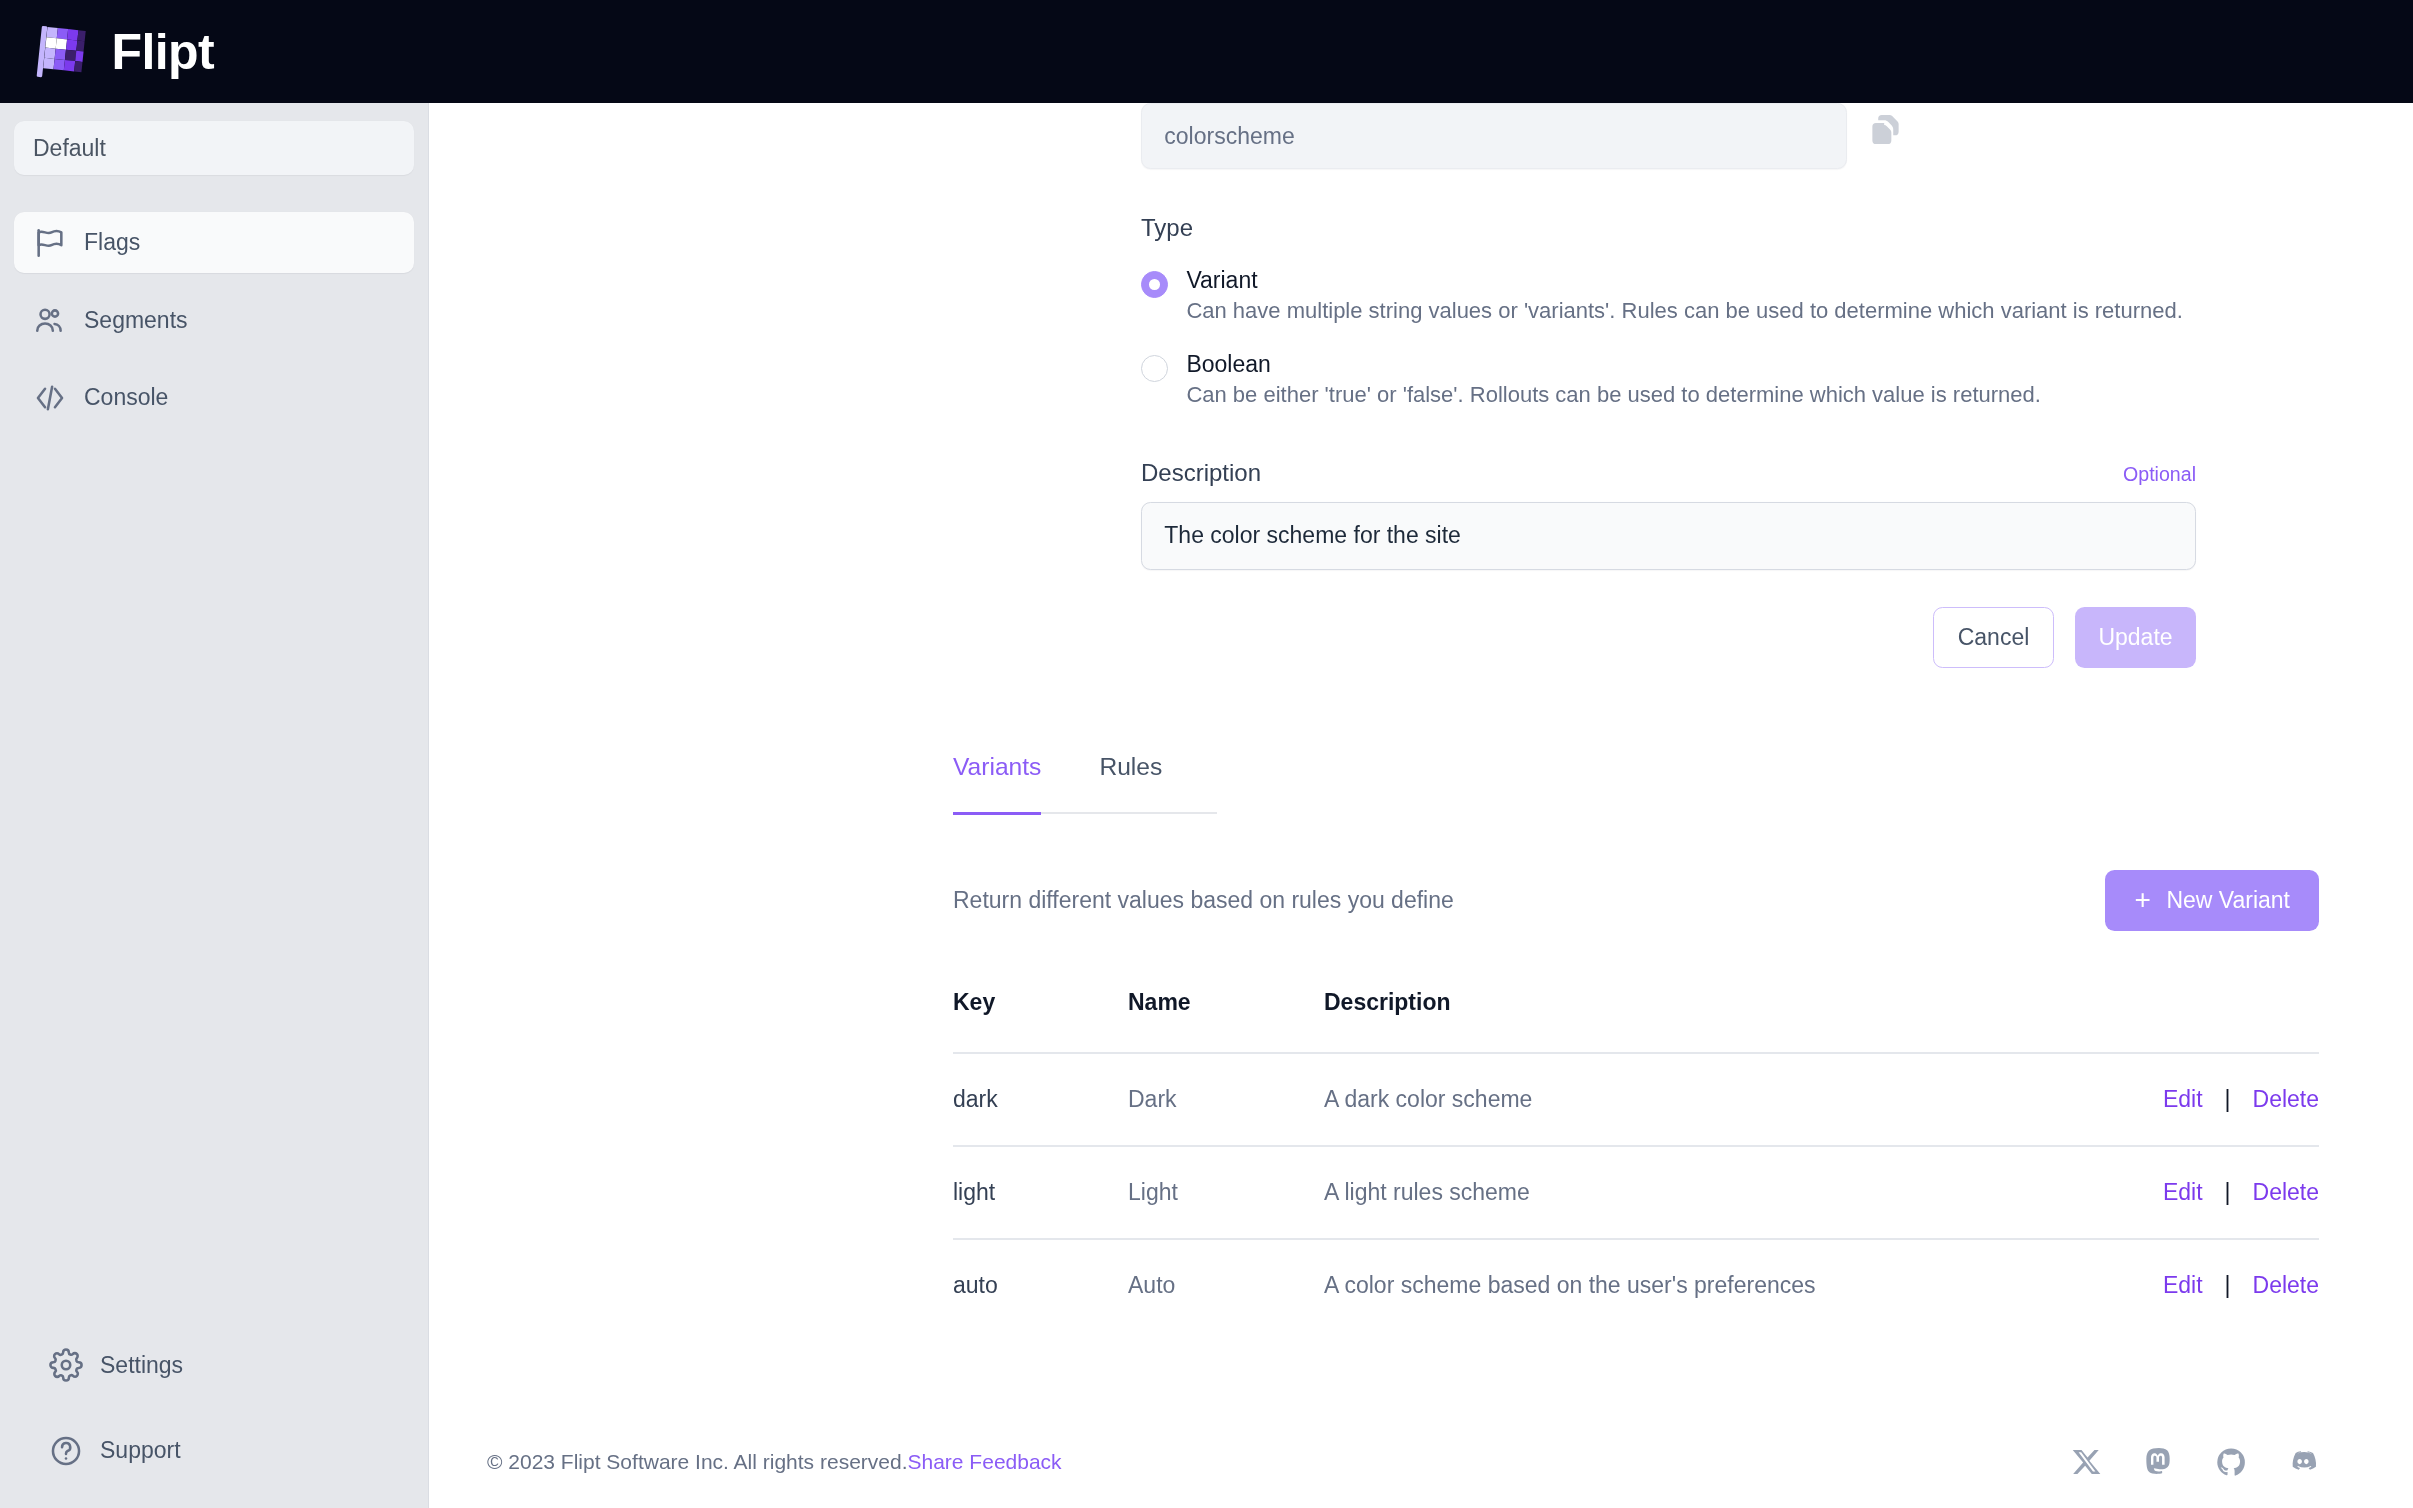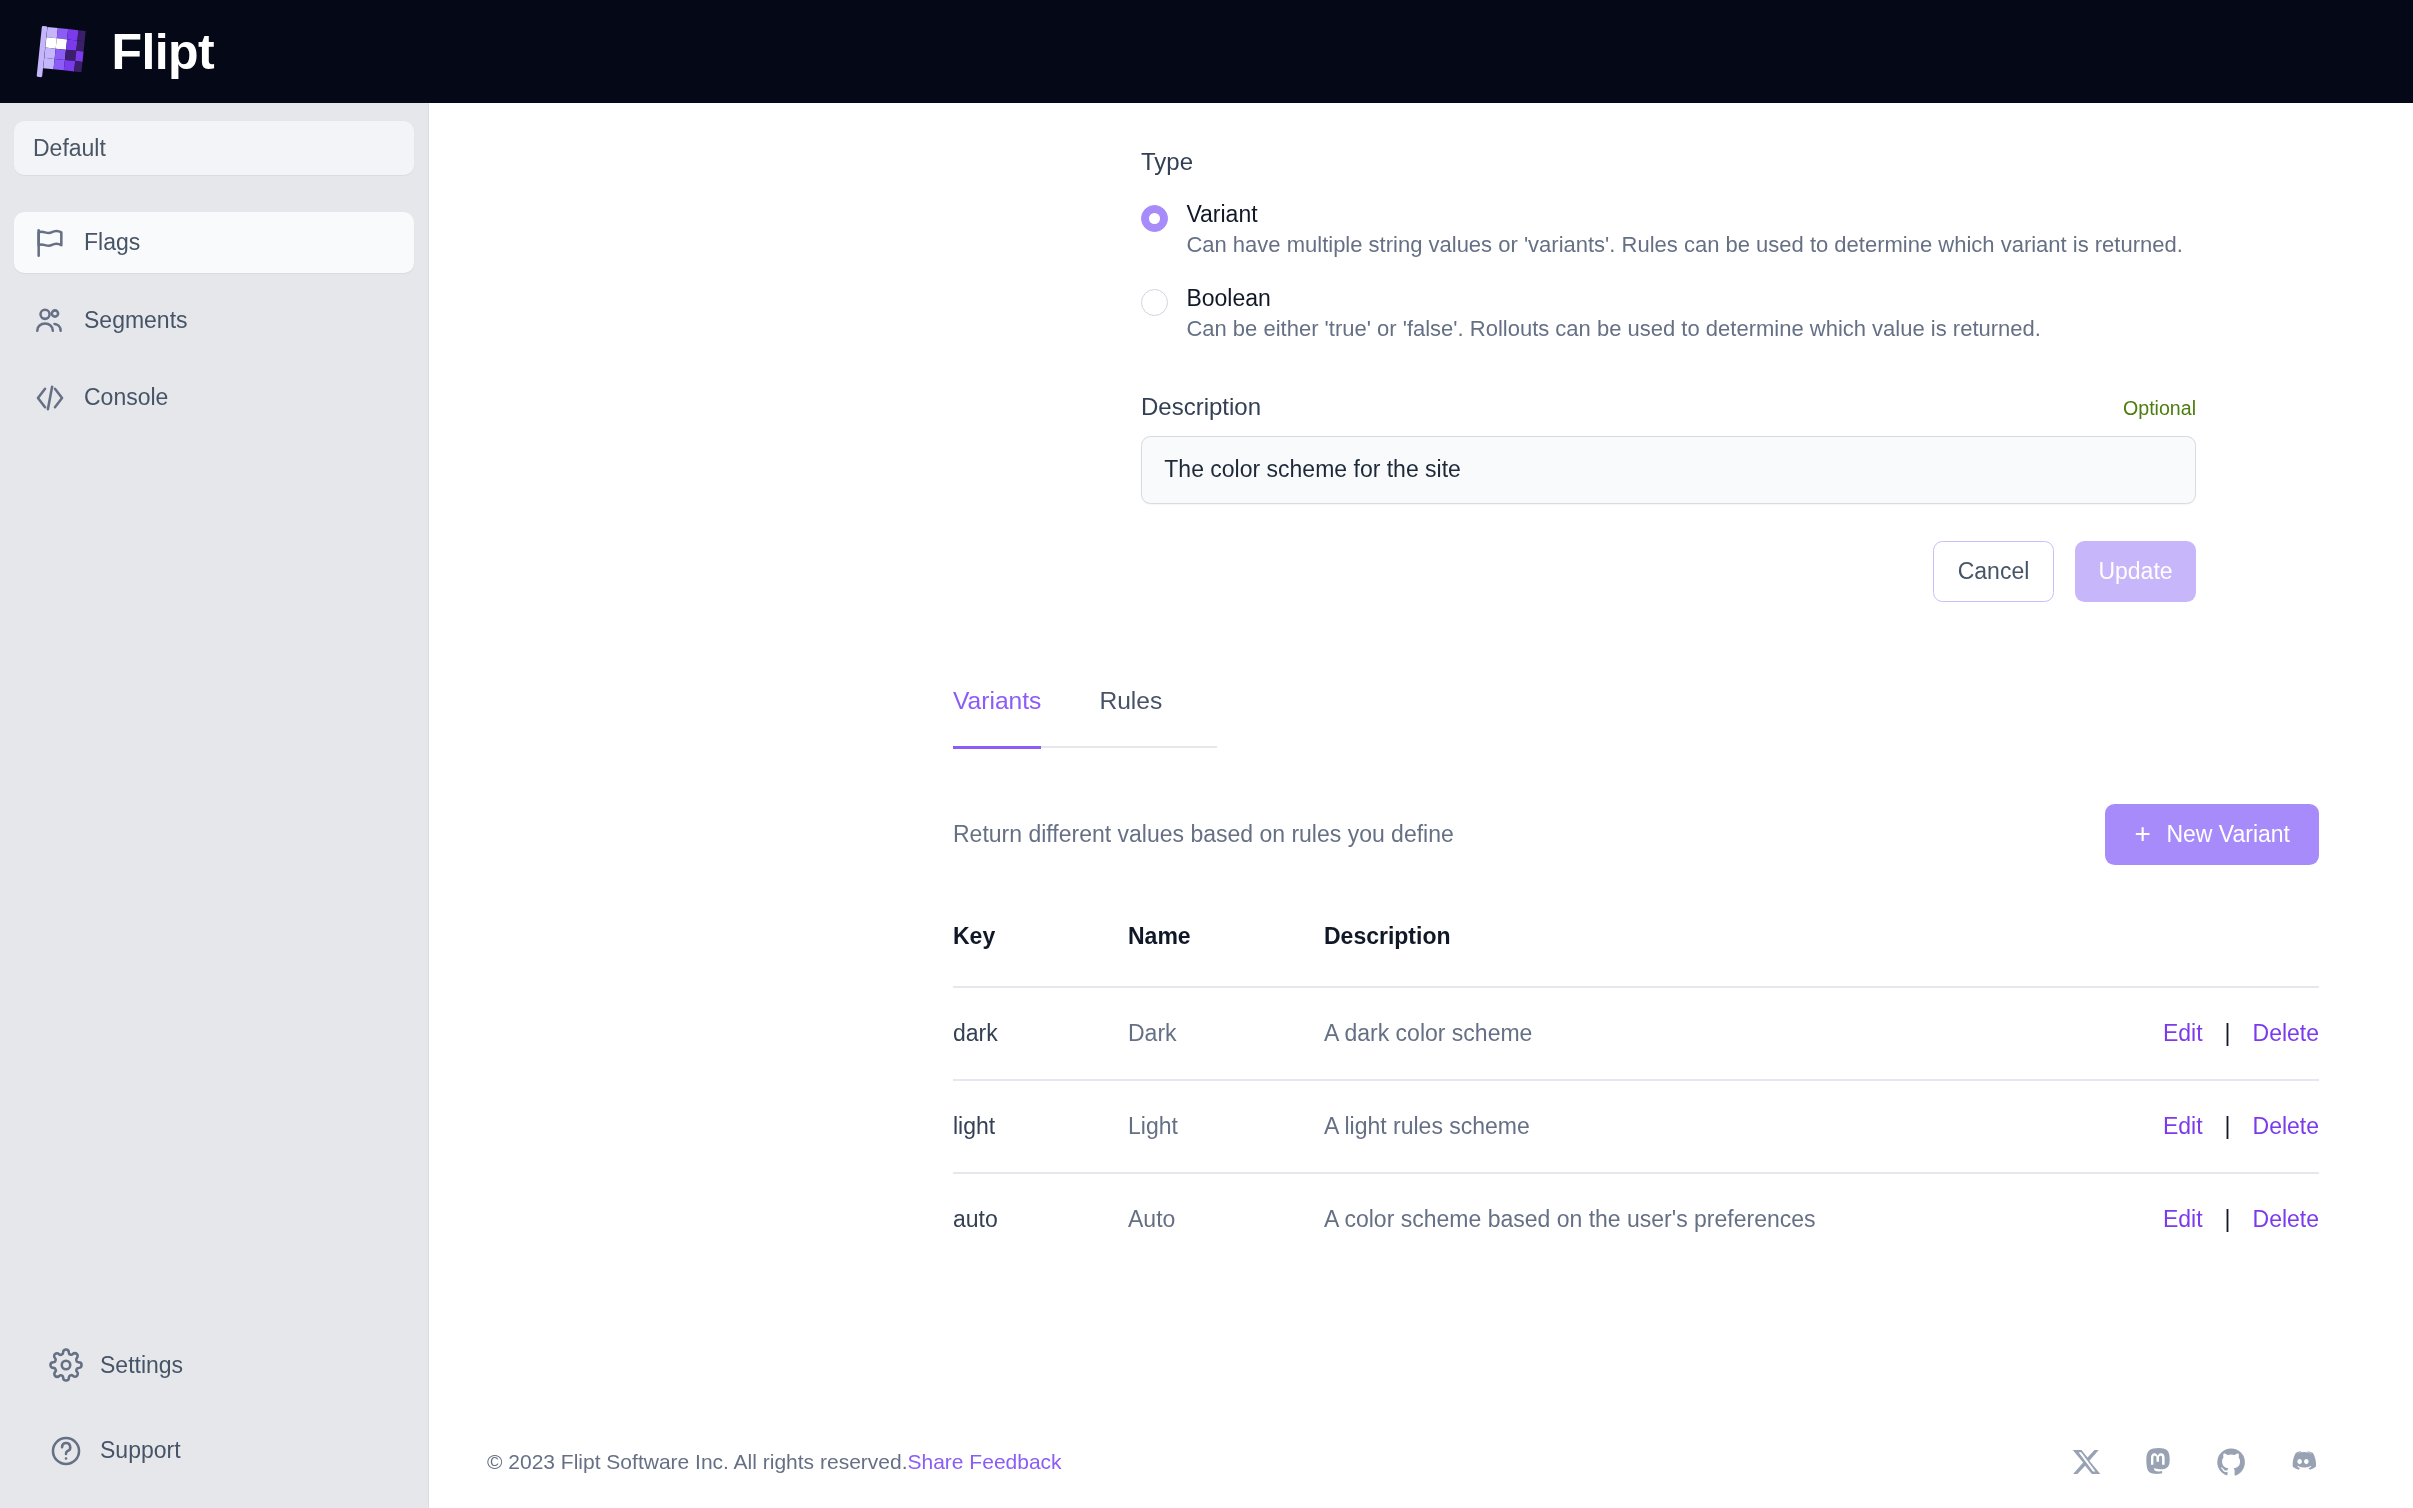--- a/index.html
+++ b/index.html
@@ -88,21 +88,21 @@
   .radio.checked { background: #a78bfa; border-color: #a78bfa; }
   .radio.checked::after {
     content: ""; width: 10.6px; height: 10.6px; border-radius: 50%; background: #ffffff;
   }
   .radio-texts { max-width: 1129px; }
   .radio-title { font-size: 23px; color: #101828; line-height: 1.25; }
   .radio-desc { font-size: 22px; color: #667085; line-height: 1.42; margin-top: 0; }
 
   .desc-block { margin-top: 49px; }
   .desc-head { display: flex; justify-content: space-between; align-items: baseline; }
-  .optional-tag { font-size: 19.6px; color: #4d7c0f; }
+  .optional-tag { font-size: 19.6px; color: #8b5cf6; }
   .desc-input {
     margin-top: 15px; height: 68px;
     background: #f9fafb; border: 1.1px solid #d6dae2; border-radius: 9.5px;
     display: flex; align-items: center; padding: 0 22.3px;
     font-size: 23px; color: #1d2939;
     box-shadow: 0 0.6px 1.1px rgba(16,24,40,.04);
   }
 
   .btn-row { margin-top: 37px; display: flex; justify-content: flex-end; gap: 21px; }
   .btn {
@@ -259,20 +259,29 @@
         </svg>
         <span>Support</span>
       </div>
     </div>
   </div>
 
   <div class="main">
 
     <div class="form-zone">
 
+      <div class="key-row">
+        <div class="key-input">
+          <span>colorscheme</span>
+        </div>
+        <svg class="copy-icon-btn" viewBox="0 0 24 24" fill="currentColor">
+          <path d="M14.5 2h-5A2.5 2.5 0 0 0 7 4.5v1.2h4.1c1.1 0 2.1.45 2.86 1.2l2.14 2.14c.76.76 1.2 1.79 1.2 2.86v4.1h1.2A2.5 2.5 0 0 0 21 13.5V8.2c0-.66-.26-1.3-.73-1.77l-3.7-3.7A2.5 2.5 0 0 0 14.5 2z"></path>
+          <path d="M11.1 7.5H5.5A2.5 2.5 0 0 0 3 10v9.5A2.5 2.5 0 0 0 5.5 22h8A2.5 2.5 0 0 0 16 19.5v-5.6c0-.66-.26-1.3-.73-1.77l-2.4-2.4a2.5 2.5 0 0 0-1.77-.73z"></path>
+        </svg>
+      </div>
 
       <div class="type-block">
         <div class="field-label">Type</div>
 
         <div class="radio-row">
           <div class="radio checked"></div>
           <div class="radio-texts">
             <div class="radio-title">Variant</div>
             <div class="radio-desc">Can have multiple string values or 'variants'. Rules can be used to determine which variant is returned.</div>
           </div>

